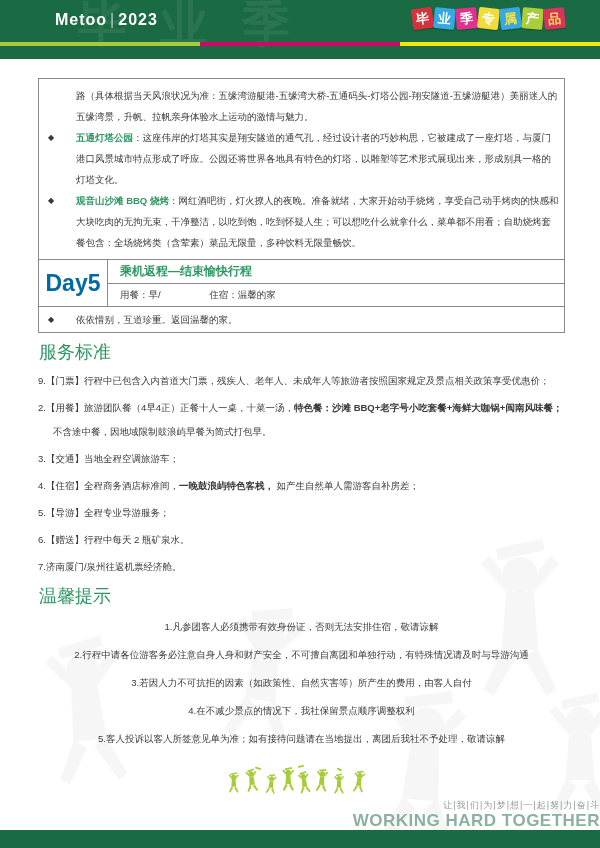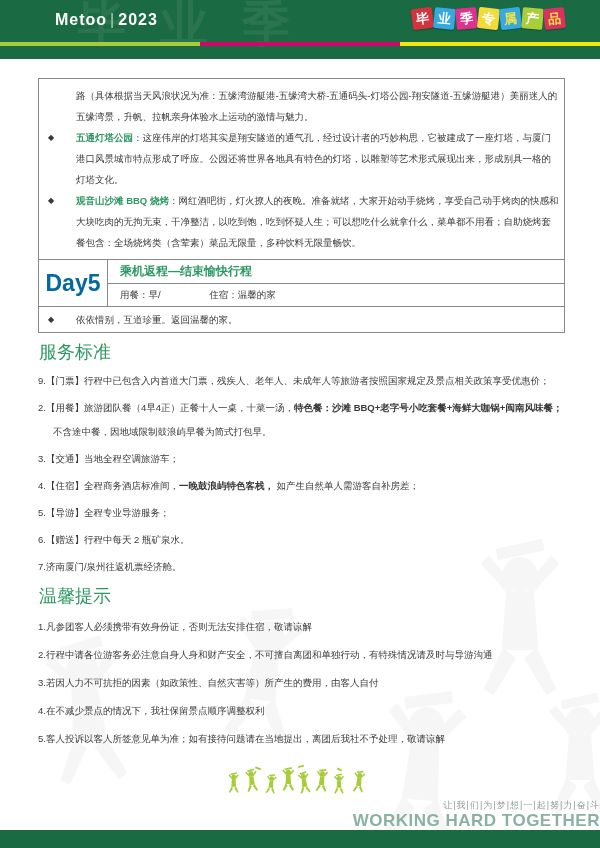--- a/index.html
+++ b/index.html
@@ -36,21 +36,21 @@
   .day-cell{width:69px;border-right:1px solid var(--border-gray);display:flex;align-items:center;justify-content:center;font-size:23px;font-weight:bold;color:#0369a1;letter-spacing:0;}
   .day-right{flex:1;}
   .day-title{padding:3px 12px;color:var(--accent-green);font-weight:bold;font-size:12px;line-height:17px;border-bottom:1px solid var(--border-gray);}
   .day-meta{padding:3px 12px 4px;line-height:15px;}
   .day-meta .stay{margin-left:46px;}
   .note-row{border-top:1px solid var(--border-gray);padding:5px 0;line-height:15px;}
   .note-row .list-item{padding-left:37px;}
 
   .section-heading{color:var(--accent-green);font-weight:normal;font-size:18px;line-height:18px;margin:10px 0 8px 1px;}
   .plain-list .plain-item{padding-left:15px;text-indent:-15px;line-height:24px;margin-bottom:3px;}
-  .tips .plain-item{line-height:24px;margin-bottom:4px;}
+  .tips .plain-item{line-height:24px;margin-bottom:4px;text-align:center;}
   .tips .section-heading{margin-top:8px;margin-bottom:10px;}
 
   
   .footer{position:absolute;left:0;right:0;bottom:18px;height:66px;text-align:right;}
   .crowd{display:block;margin:0 auto 1px;}
   .slogan-cn{font-size:9px;color:#8f9a94;letter-spacing:1px;line-height:12px;}
   .slogan-en{font-size:17px;font-weight:bold;color:var(--footer-en);letter-spacing:.5px;line-height:19px;}
   .bottom-bar{position:absolute;left:0;right:0;bottom:0;height:18px;background:var(--header-green);}
 </style>
 </head>

